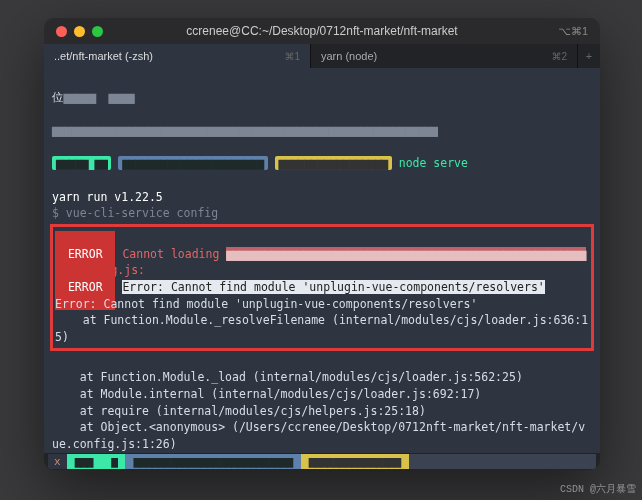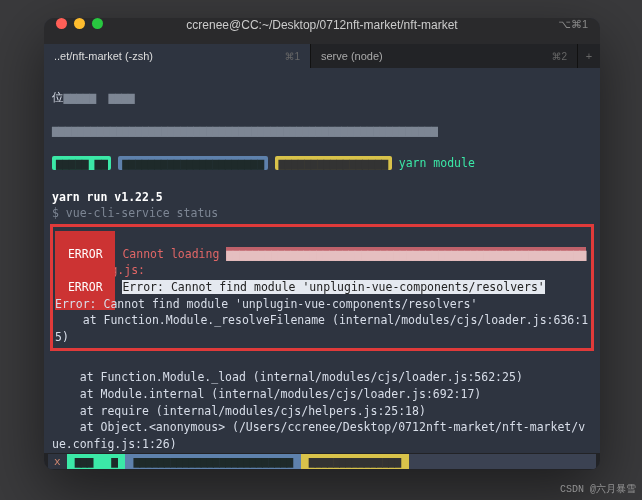--- a/index.html
+++ b/index.html
@@ -22,20 +22,21 @@
     border-radius: 10px;
     box-shadow: 0 20px 60px rgba(0,0,0,0.5);
     overflow: hidden;
     display: flex;
     flex-direction: column;
   }
   .titlebar {
     height: 26px;
     background: #2a2a2c;
     display: flex;
+    align-items: center;
     padding: 0 12px;
     position: relative;
     color: #ccc;
     font-family: -apple-system, sans-serif;
     font-size: 12px;
   }
   .traffic { display: flex; gap: 7px; }
   .dot { width: 11px; height: 11px; border-radius: 50%; }
   .dot.red { background: #ff5f57; }
   .dot.yellow { background: #febc2e; }
@@ -70,21 +71,21 @@
     line-height: 1.45;
     white-space: pre-wrap;
     word-break: break-all;
     position: relative;
     overflow: hidden;
   }
   .pill-green { background:#3be8a7; color:#1e2a2a; padding:0 4px; border-radius:2px;}
   .pill-blue  { background:#5e81ac; color:#1e2a2a; padding:0 4px; border-radius:2px;}
   .pill-ylw   { background:#d8c24a; color:#333; padding:0 4px; border-radius:2px;}
   .cmd-green { color:#3be8a7; }
-  .bold { font-weight:bold; color:#fff; }
+  .bold { font-weight:normal; color:#fff; }
   .err-badge { background:#cc3333; color:#fff; padding:16px 6px; }
   .err-text { background:#e5e9f0; color:#222; }
   .highlight-box {
     border: 3px solid #e03a3a;
     padding: 2px 2px;
     margin: 2px -2px;
   }
   .red-txt { color:#e06666; }
   .gray { color:#7d8694; }
   .promptline { display:block; }
@@ -118,32 +119,32 @@
     <div class="title-center">ccrenee@CC:~/Desktop/0712nft-market/nft-market</div>
     <div class="title-right">⌥⌘1</div>
   </div>
 
   <div class="tabs">
     <div class="tab active">
       <span>..et/nft-market (-zsh)</span>
       <span class="sc">⌘1</span>
     </div>
     <div class="tab">
-      <span>serve (node)</span>
+      <span>yarn (node)</span>
       <span class="sc">⌘2</span>
     </div>
     <div class="tab-plus">+</div>
   </div>
 
   <div class="terminal">
 <span class="promptline"><span>位</span><span class="pixelbar gray">▆▆▆▆▆  ▆▆▆▆</span></span>
 <span class="promptline gray pixelbar">▆▆▆▆▆▆▆▆▆▆▆▆▆▆▆▆▆▆▆▆▆▆▆▆▆▆▆▆▆▆▆▆▆▆▆▆▆▆▆▆▆▆▆▆▆▆▆▆▆▆▆▆▆▆▆▆▆▆▆▆</span>
-<span class="promptline"><span class="pill-green pixelbar">▆▆▆▆▆ ▆▆</span> <span class="pill-blue pixelbar">▆▆▆▆▆▆▆▆▆▆▆▆▆▆▆▆▆▆▆▆▆▆</span> <span class="pill-ylw pixelbar">▆▆▆▆▆▆▆▆▆▆▆▆▆▆▆▆▆</span> <span class="cmd-green">yarn module</span></span>
+<span class="promptline"><span class="pill-green pixelbar">▆▆▆▆▆ ▆▆</span> <span class="pill-blue pixelbar">▆▆▆▆▆▆▆▆▆▆▆▆▆▆▆▆▆▆▆▆▆▆</span> <span class="pill-ylw pixelbar">▆▆▆▆▆▆▆▆▆▆▆▆▆▆▆▆▆</span> <span class="cmd-green">node serve</span></span>
 <span class="bold">yarn run v1.22.5</span>
-<span class="gray">$ vue-cli-service status</span>
+<span class="gray">$ vue-cli-service config</span>
 <div class="highlight-box">
 <span class="err-badge"> ERROR </span> <span class="red-txt">Cannot loading </span><span class="pixelbar red-txt" style="background:#bf616a;color:#e5bfc0">▆▆▆▆▆▆▆▆▆▆▆▆▆▆▆▆▆▆▆▆▆▆▆▆▆▆▆▆▆▆▆▆▆▆▆▆▆▆▆▆▆▆▆▆▆▆▆▆▆▆▆▆▆▆▆▆</span><span class="red-txt">ue.config.js:</span>
 <span class="err-badge"> ERROR </span> <span class="err-text">Error: Cannot find module 'unplugin-vue-components/resolvers'</span>
 <span>Error: Cannot find module 'unplugin-vue-components/resolvers'</span>
 <span>    at Function.Module._resolveFilename (internal/modules/cjs/loader.js:636:15)</span>
 </div>
 <span>    at Function.Module._load (internal/modules/cjs/loader.js:562:25)</span>
 <span>    at Module.internal (internal/modules/cjs/loader.js:692:17)</span>
 <span>    at require (internal/modules/cjs/helpers.js:25:18)</span>
 <span>    at Object.&lt;anonymous&gt; (/Users/ccrenee/Desktop/0712nft-market/nft-market/vue.config.js:1:26)</span>

